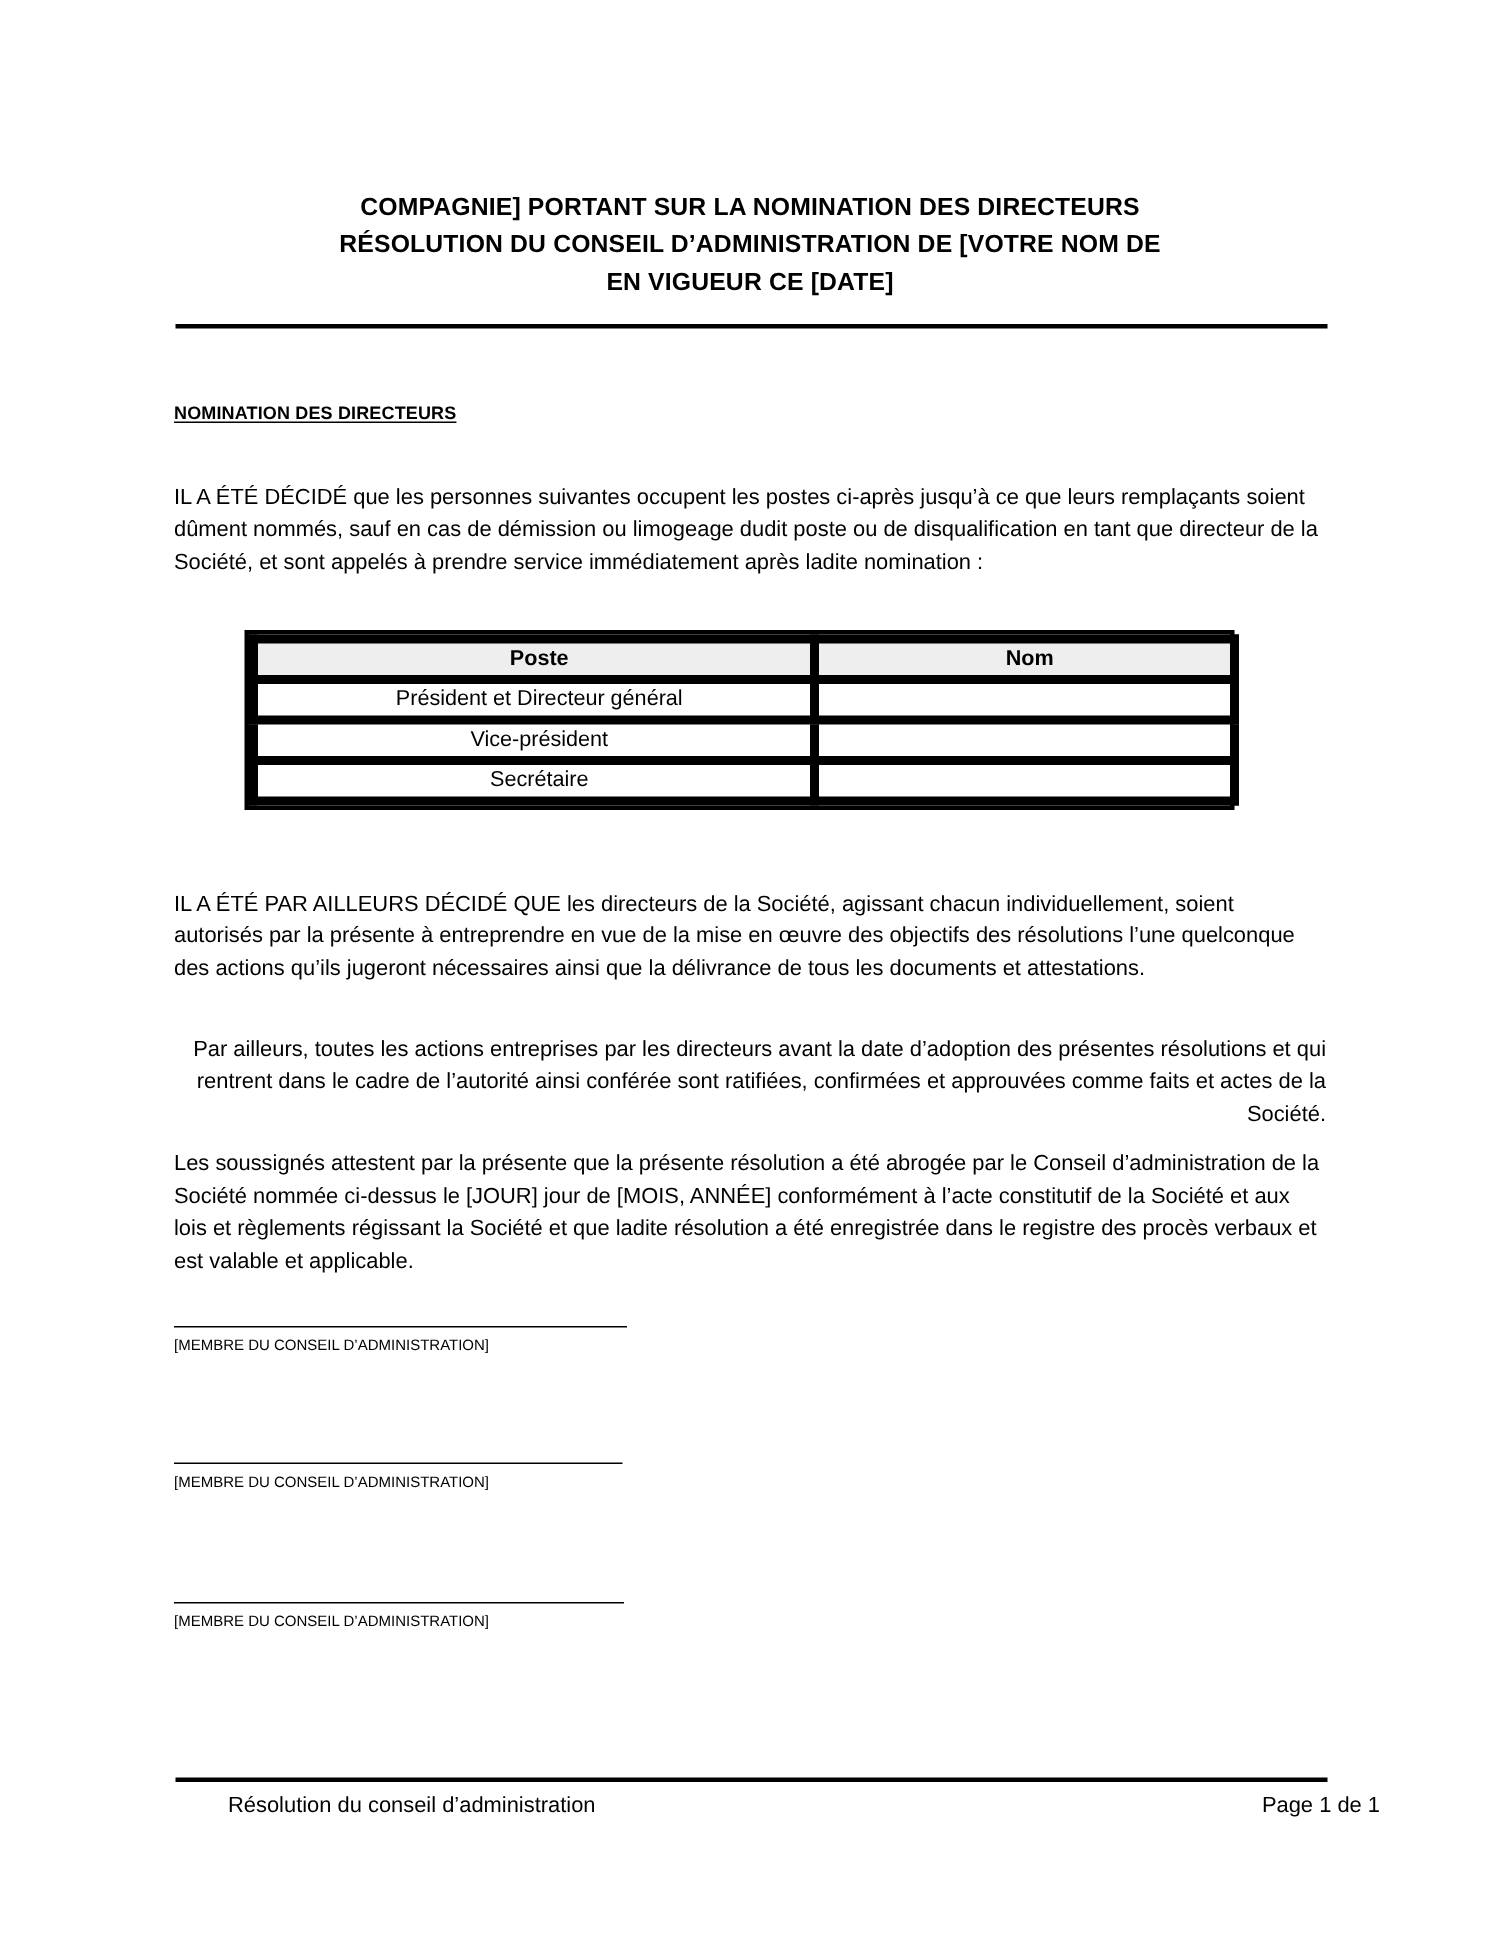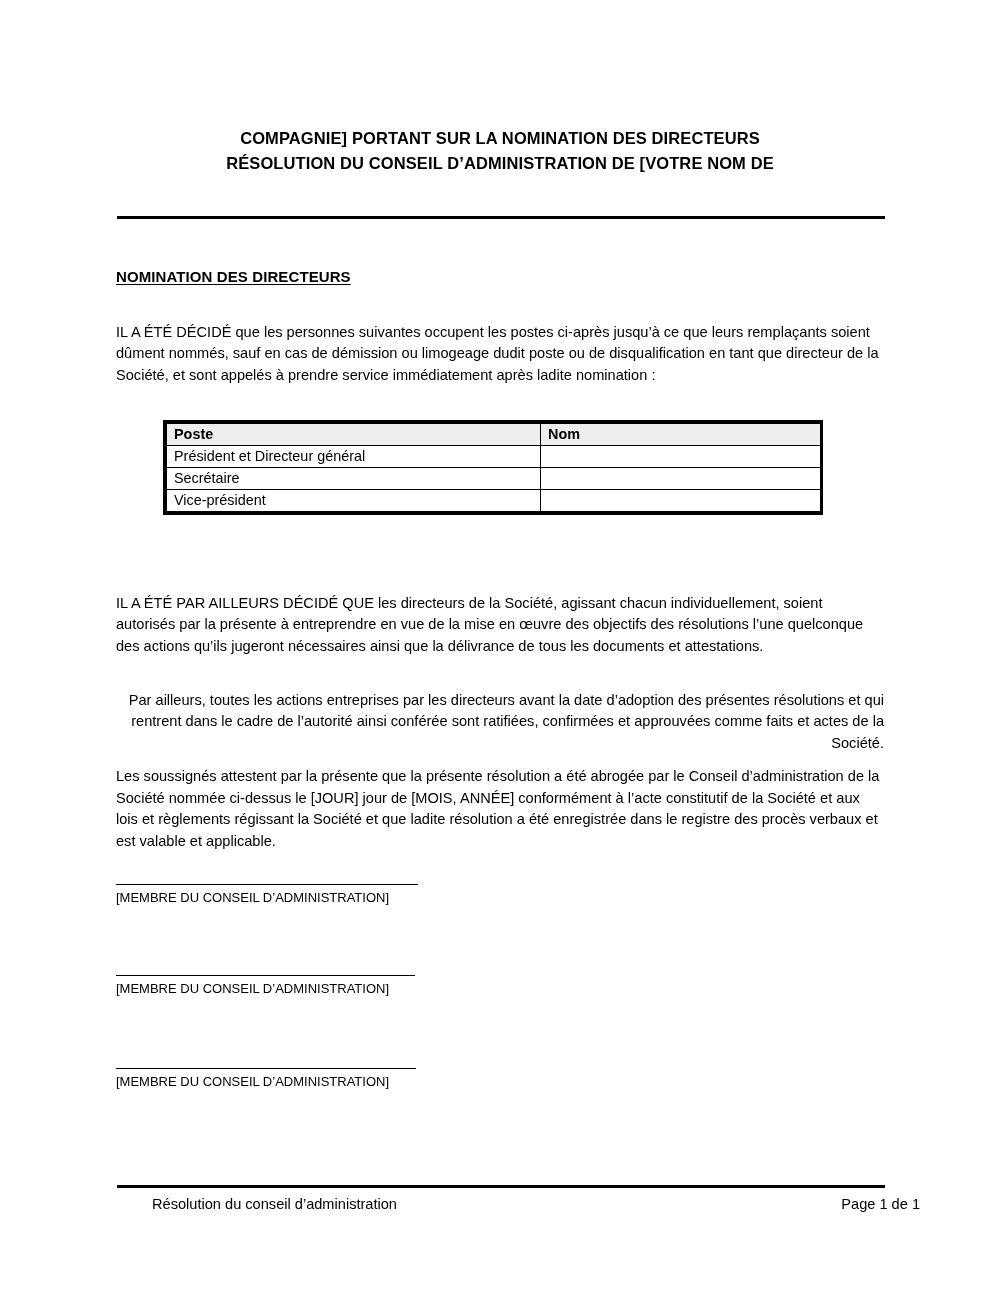--- a/index.html
+++ b/index.html
@@ -44,21 +44,21 @@
     width: 768px;
     height: 0;
     border-top: 3px solid #000000;
   }
 
   
   .section-heading {
     position: absolute;
     left: 116px;
     top: 268px;
-    font-size: 15px;
+    font-size: 12px;
     font-weight: bold;
     text-decoration: underline;
     text-underline-offset: 2px;
     letter-spacing: 0.1px;
   }
 
   
   .body-text {
     position: absolute;
     left: 116px;
@@ -82,25 +82,25 @@
     box-sizing: border-box;
     background: #ffffff;
   }
   table.poste-table {
     border-collapse: collapse;
     width: 100%;
     table-layout: fixed;
   }
   table.poste-table th,
   table.poste-table td {
-    border: 1px solid #000000;
+    border: 6px solid #000000;
     padding: 1px 0 2px 7px;
     font-size: 14.4px;
     line-height: 18px;
-    text-align: left;
+    text-align: center;
     height: 19px;
     vertical-align: middle;
     box-sizing: border-box;
   }
   table.poste-table th {
     background: #eeeeee;
     font-weight: bold;
   }
   table.poste-table td {
     font-weight: normal;
@@ -114,21 +114,21 @@
     position: absolute;
     left: 116px;
     width: 420px;
   }
   .sig-line {
     width: 302px;
     height: 0;
     border-top: 1.6px solid #000000;
   }
   .sig-label {
-    font-size: 13px;
+    font-size: 10px;
     line-height: 21px;
     padding-top: 2px;
     white-space: nowrap;
   }
   .sig1 { top: 884px; }
   .sig2 { top: 975px; }
   .sig3 { top: 1068px; }
   .sig2 .sig-line { width: 299px; }
   .sig3 .sig-line { width: 300px; }
 
@@ -156,20 +156,21 @@
   .footer-right { text-align: center; }
 </style>
 </head>
 <body>
 
 <div class="page">
 
   <div class="doc-title">
     <span class="title-line">COMPAGNIE] PORTANT SUR LA NOMINATION DES DIRECTEURS</span>
     <span class="title-line">RÉSOLUTION DU CONSEIL D’ADMINISTRATION DE [VOTRE NOM DE</span>
+    <span class="title-line">EN VIGUEUR CE [DATE]</span>
   </div>
 
   <div class="title-rule"></div>
 
   <div class="section-heading">NOMINATION DES DIRECTEURS</div>
 
   <p class="body-text p1">IL A ÉTÉ DÉCIDÉ que les personnes suivantes occupent les postes ci-après jusqu’à ce que leurs remplaçants soient dûment nommés, sauf en cas de démission ou limogeage dudit poste ou de disqualification en tant que directeur de la Société, et sont appelés à prendre service immédiatement après ladite nomination :</p>
 
   <div class="table-wrap">
     <table class="poste-table">
@@ -182,25 +183,25 @@
           <th>Poste</th>
           <th>Nom</th>
         </tr>
       </thead>
       <tbody>
         <tr>
           <td>Président et Directeur général</td>
           <td></td>
         </tr>
         <tr>
+          <td>Vice-président</td>
+          <td></td>
+        </tr>
+        <tr>
           <td>Secrétaire</td>
-          <td></td>
-        </tr>
-        <tr>
-          <td>Vice-président</td>
           <td></td>
         </tr>
       </tbody>
     </table>
   </div>
 
   <p class="body-text p2">IL A ÉTÉ PAR AILLEURS DÉCIDÉ QUE les directeurs de la Société, agissant chacun individuellement, soient autorisés par la présente à entreprendre en vue de la mise en œuvre des objectifs des résolutions l’une quelconque des actions qu’ils jugeront nécessaires ainsi que la délivrance de tous les documents et attestations.</p>
   <p class="body-text p3">Par ailleurs, toutes les actions entreprises par les directeurs avant la date d’adoption des présentes résolutions et qui rentrent dans le cadre de l’autorité ainsi conférée sont ratifiées, confirmées et approuvées comme faits et actes de la Société.</p>
   <p class="body-text p4">Les soussignés attestent par la présente que la présente résolution a été abrogée par le Conseil d’administration de la Société nommée ci-dessus le [JOUR] jour de [MOIS, ANNÉE] conformément à l’acte constitutif de la Société et aux lois et règlements régissant la Société et que ladite résolution a été enregistrée dans le registre des procès verbaux et est valable et applicable.</p>
 

